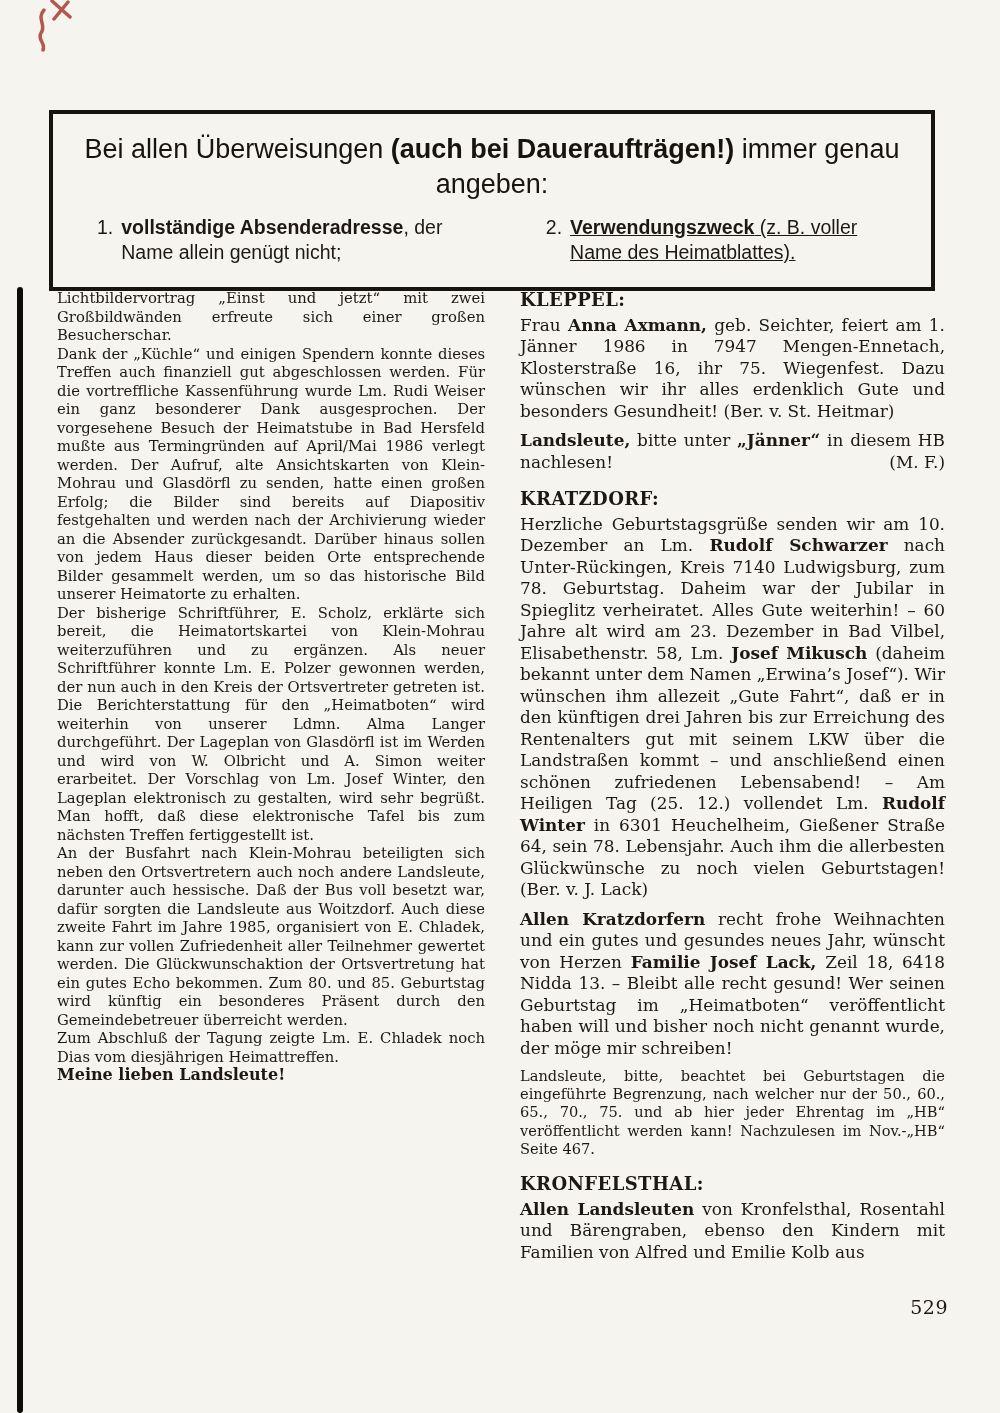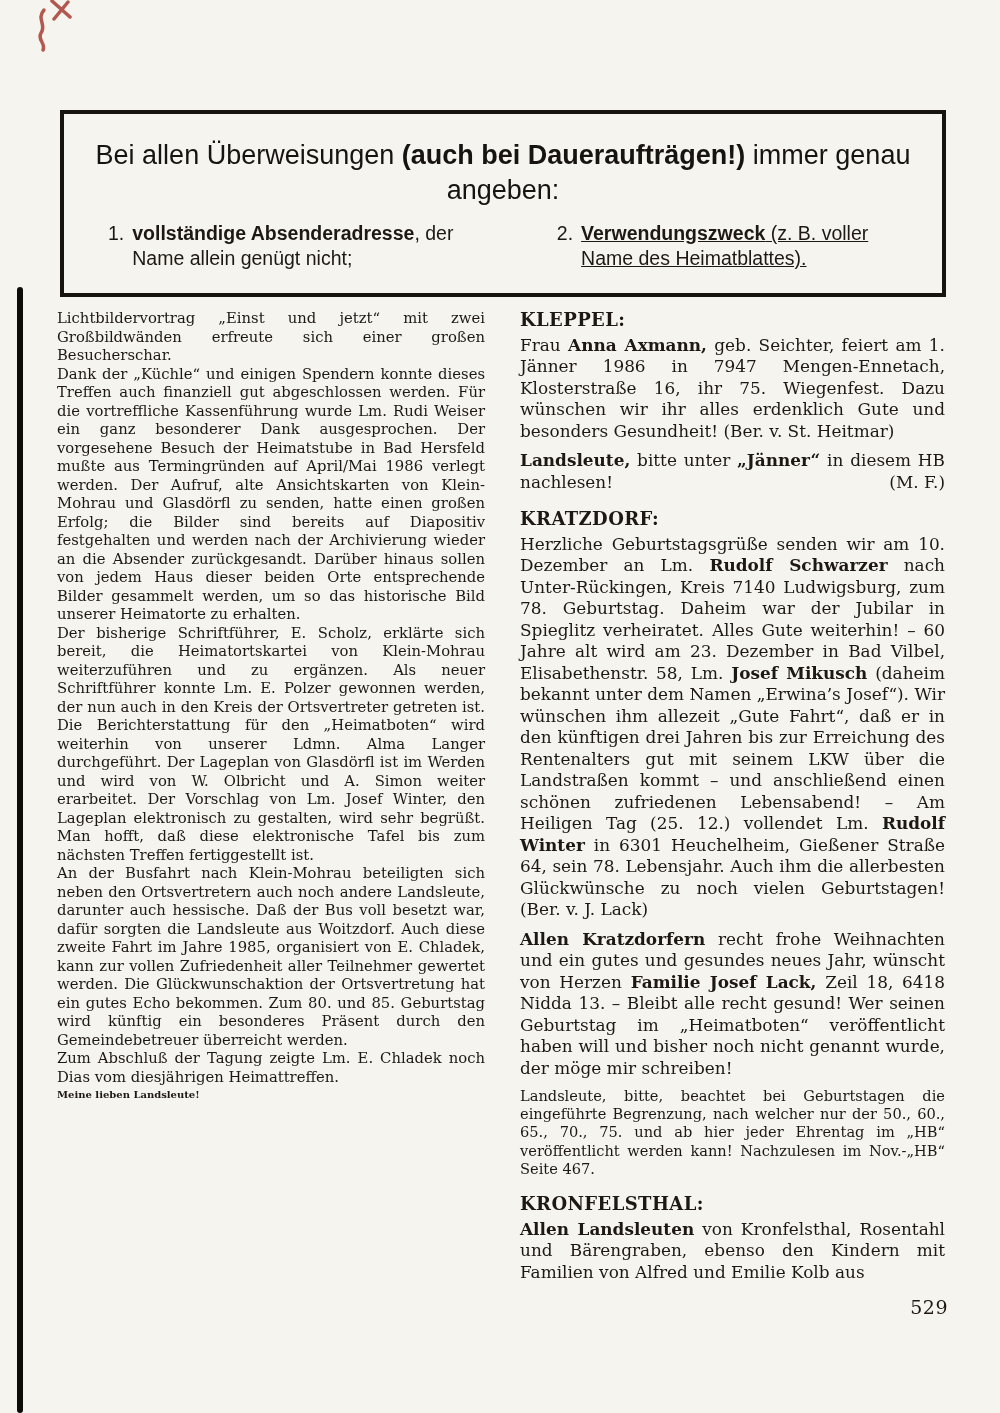--- a/index.html
+++ b/index.html
@@ -13,23 +13,23 @@
   }
   
   .scan-line {
     position:absolute; left:17px; top:287px; width:6px; height:1126px;
     background:#0e0c09; border-radius:3px;
   }
   .pen-marks { position:absolute; left:18px; top:0; }
 
   
   .notice-box {
-    position:absolute; left:60px; top:110px; width:886px;
+    position:absolute; left:49px; top:110px; width:886px;
     border:4px solid #17130e;
-    padding:24px 20px 22px 20px;
+    padding:18px 20px 22px 20px;
     font-family:"Liberation Sans", sans-serif;
     background:transparent;
   }
   .notice-title {
     text-align:center;
     font-size:27px; line-height:35px;
     color:#171310;
   }
   .notice-items { display:flex; margin-top:13px; }
   .notice-item { display:flex; font-size:19.5px; line-height:25px; }
@@ -37,27 +37,26 @@
   .notice-item-1 { margin-left:24px; width:440px; }
   .notice-item-1 .itext { max-width:345px; }
   .notice-item-2 { margin-left:26px; width:380px; }
   .notice-item-2 .itext { max-width:355px;text-decoration:underline; }
 
   
   .columns {
     position:absolute; left:57px; top:289px; width:888px;
     display:flex; gap:35px;
     hyphens:auto;
-    margin-top:20px;
   }
   .col { text-align:justify; }
   .col-left { width:430px; font-size:14.8px; line-height:18.5px; }
   .col-right { width:427px; font-size:16.9px; line-height:21.5px; }
   .col p { margin:0; }
-  .para-head { font-weight:bold; font-size:10px; margin-top:5px; }
+  .para-head { font-weight:bold; font-size:16px; margin-top:5px; }
 
   .section + .section { margin-top:15px; }
   .section h3 {
     font-size:18px; letter-spacing:0.4px; margin:0 0 4px 0; font-weight:bold;
   }
   .section p + p { margin-top:8px; }
   .has-flush { position:relative; }
   .flush-right { position:absolute; right:0; bottom:0; }
   .small-note { font-size:14.6px; line-height:18.2px; }
 

